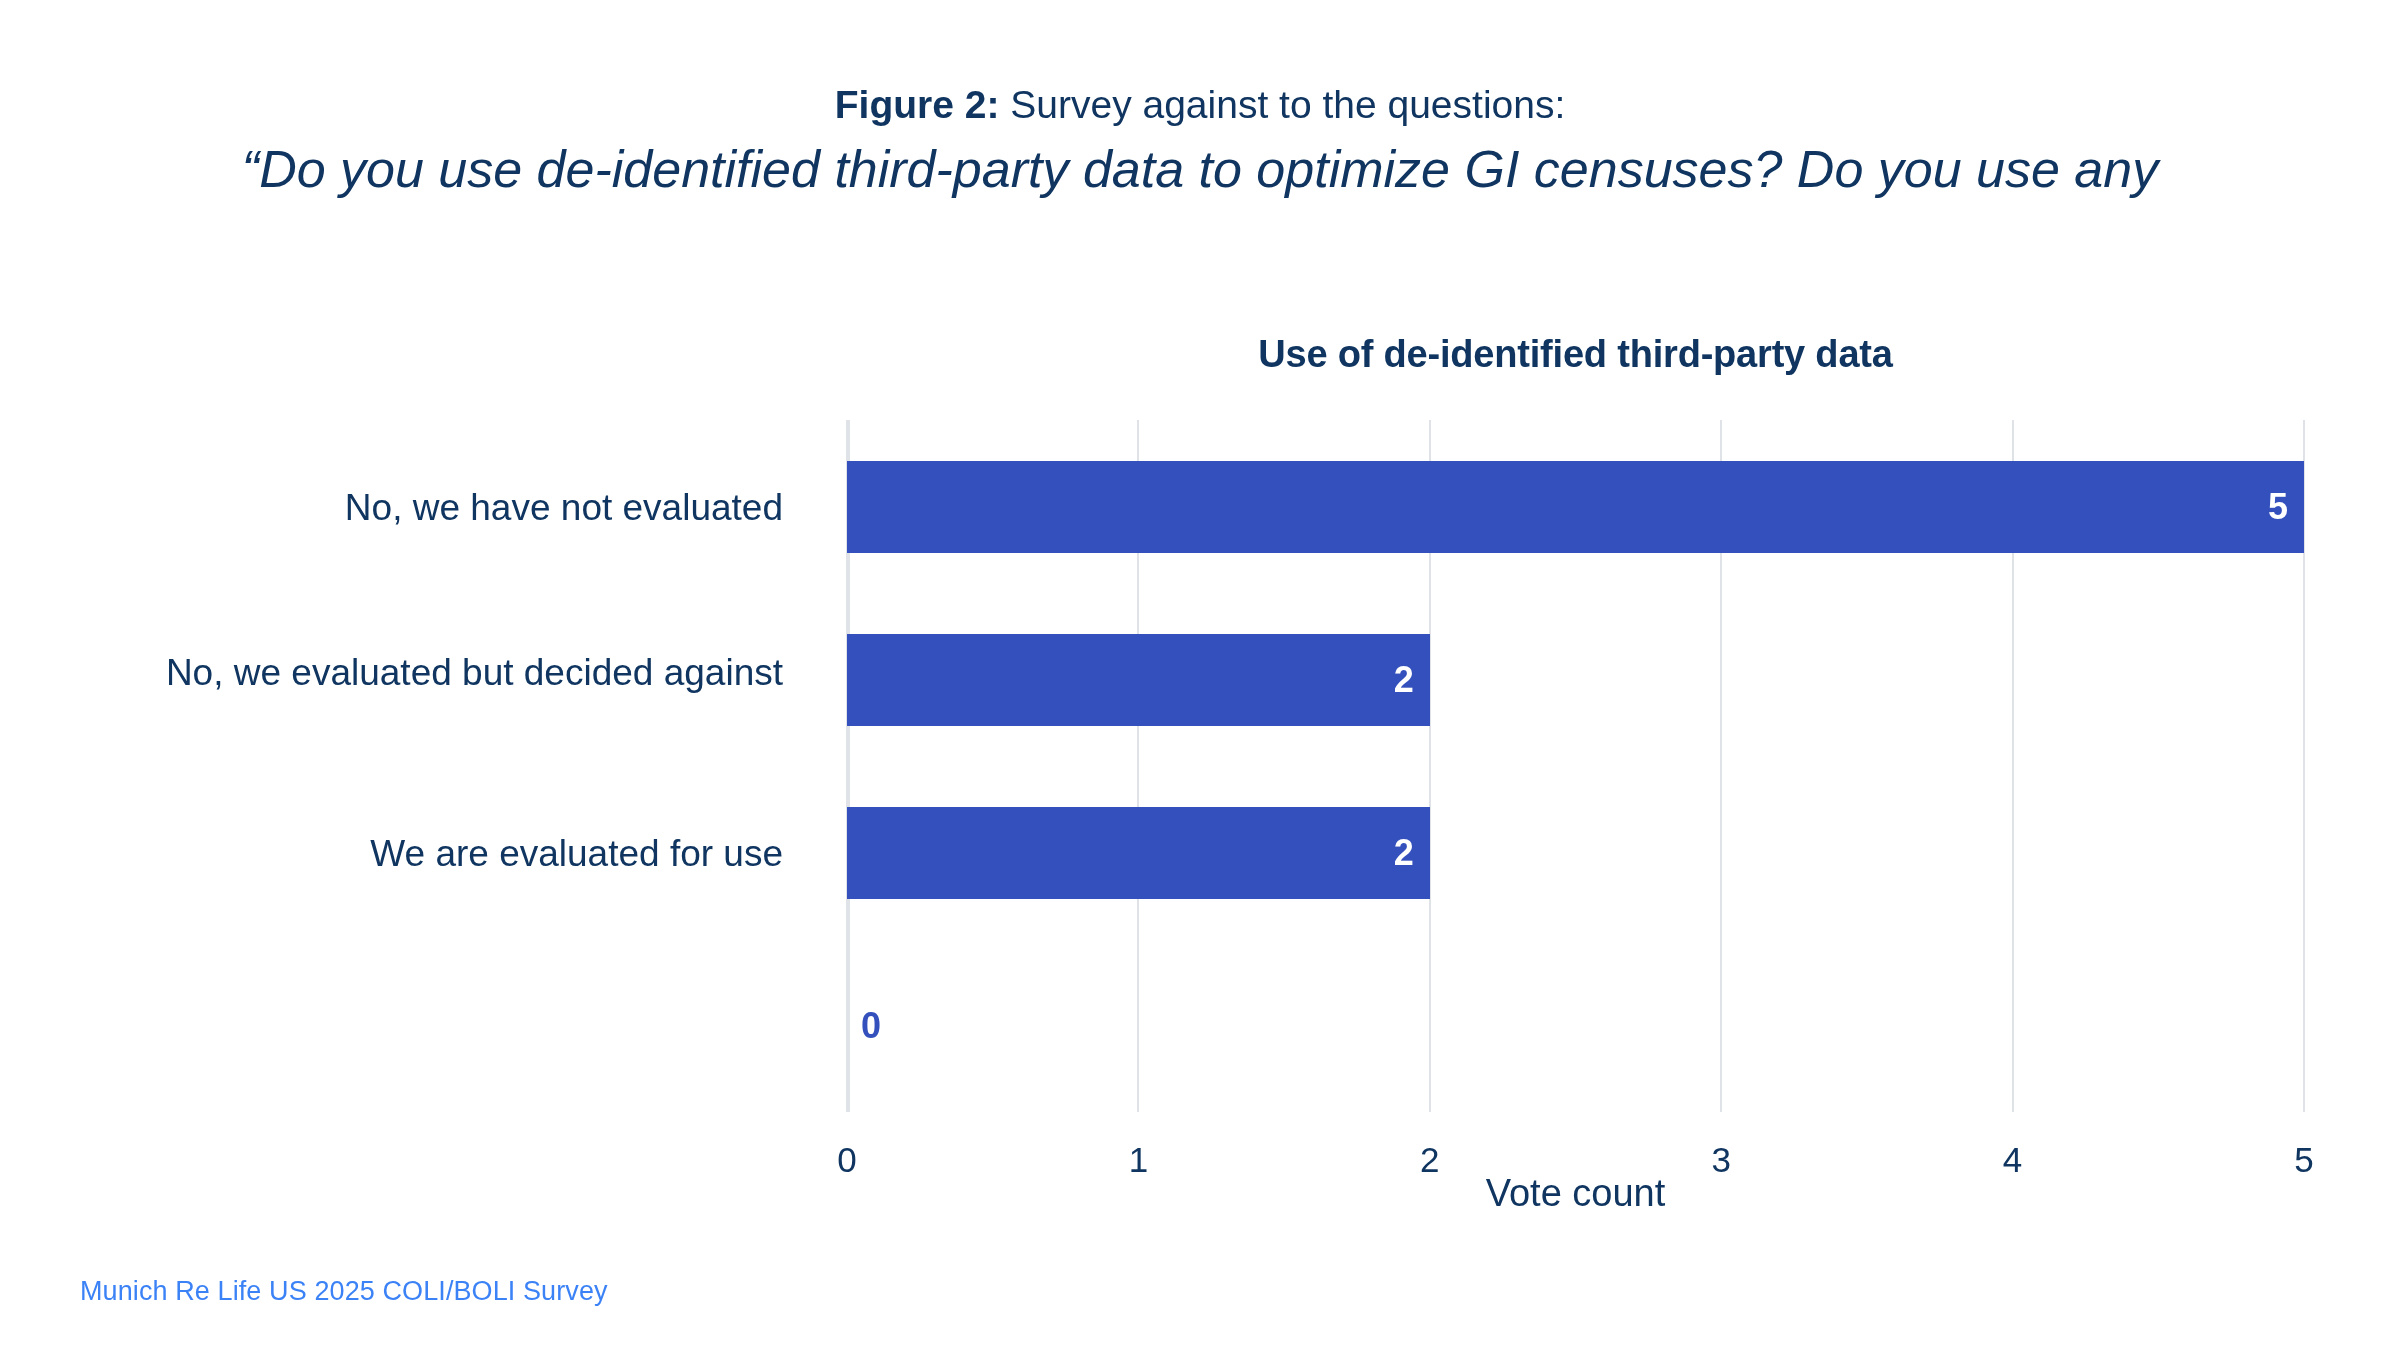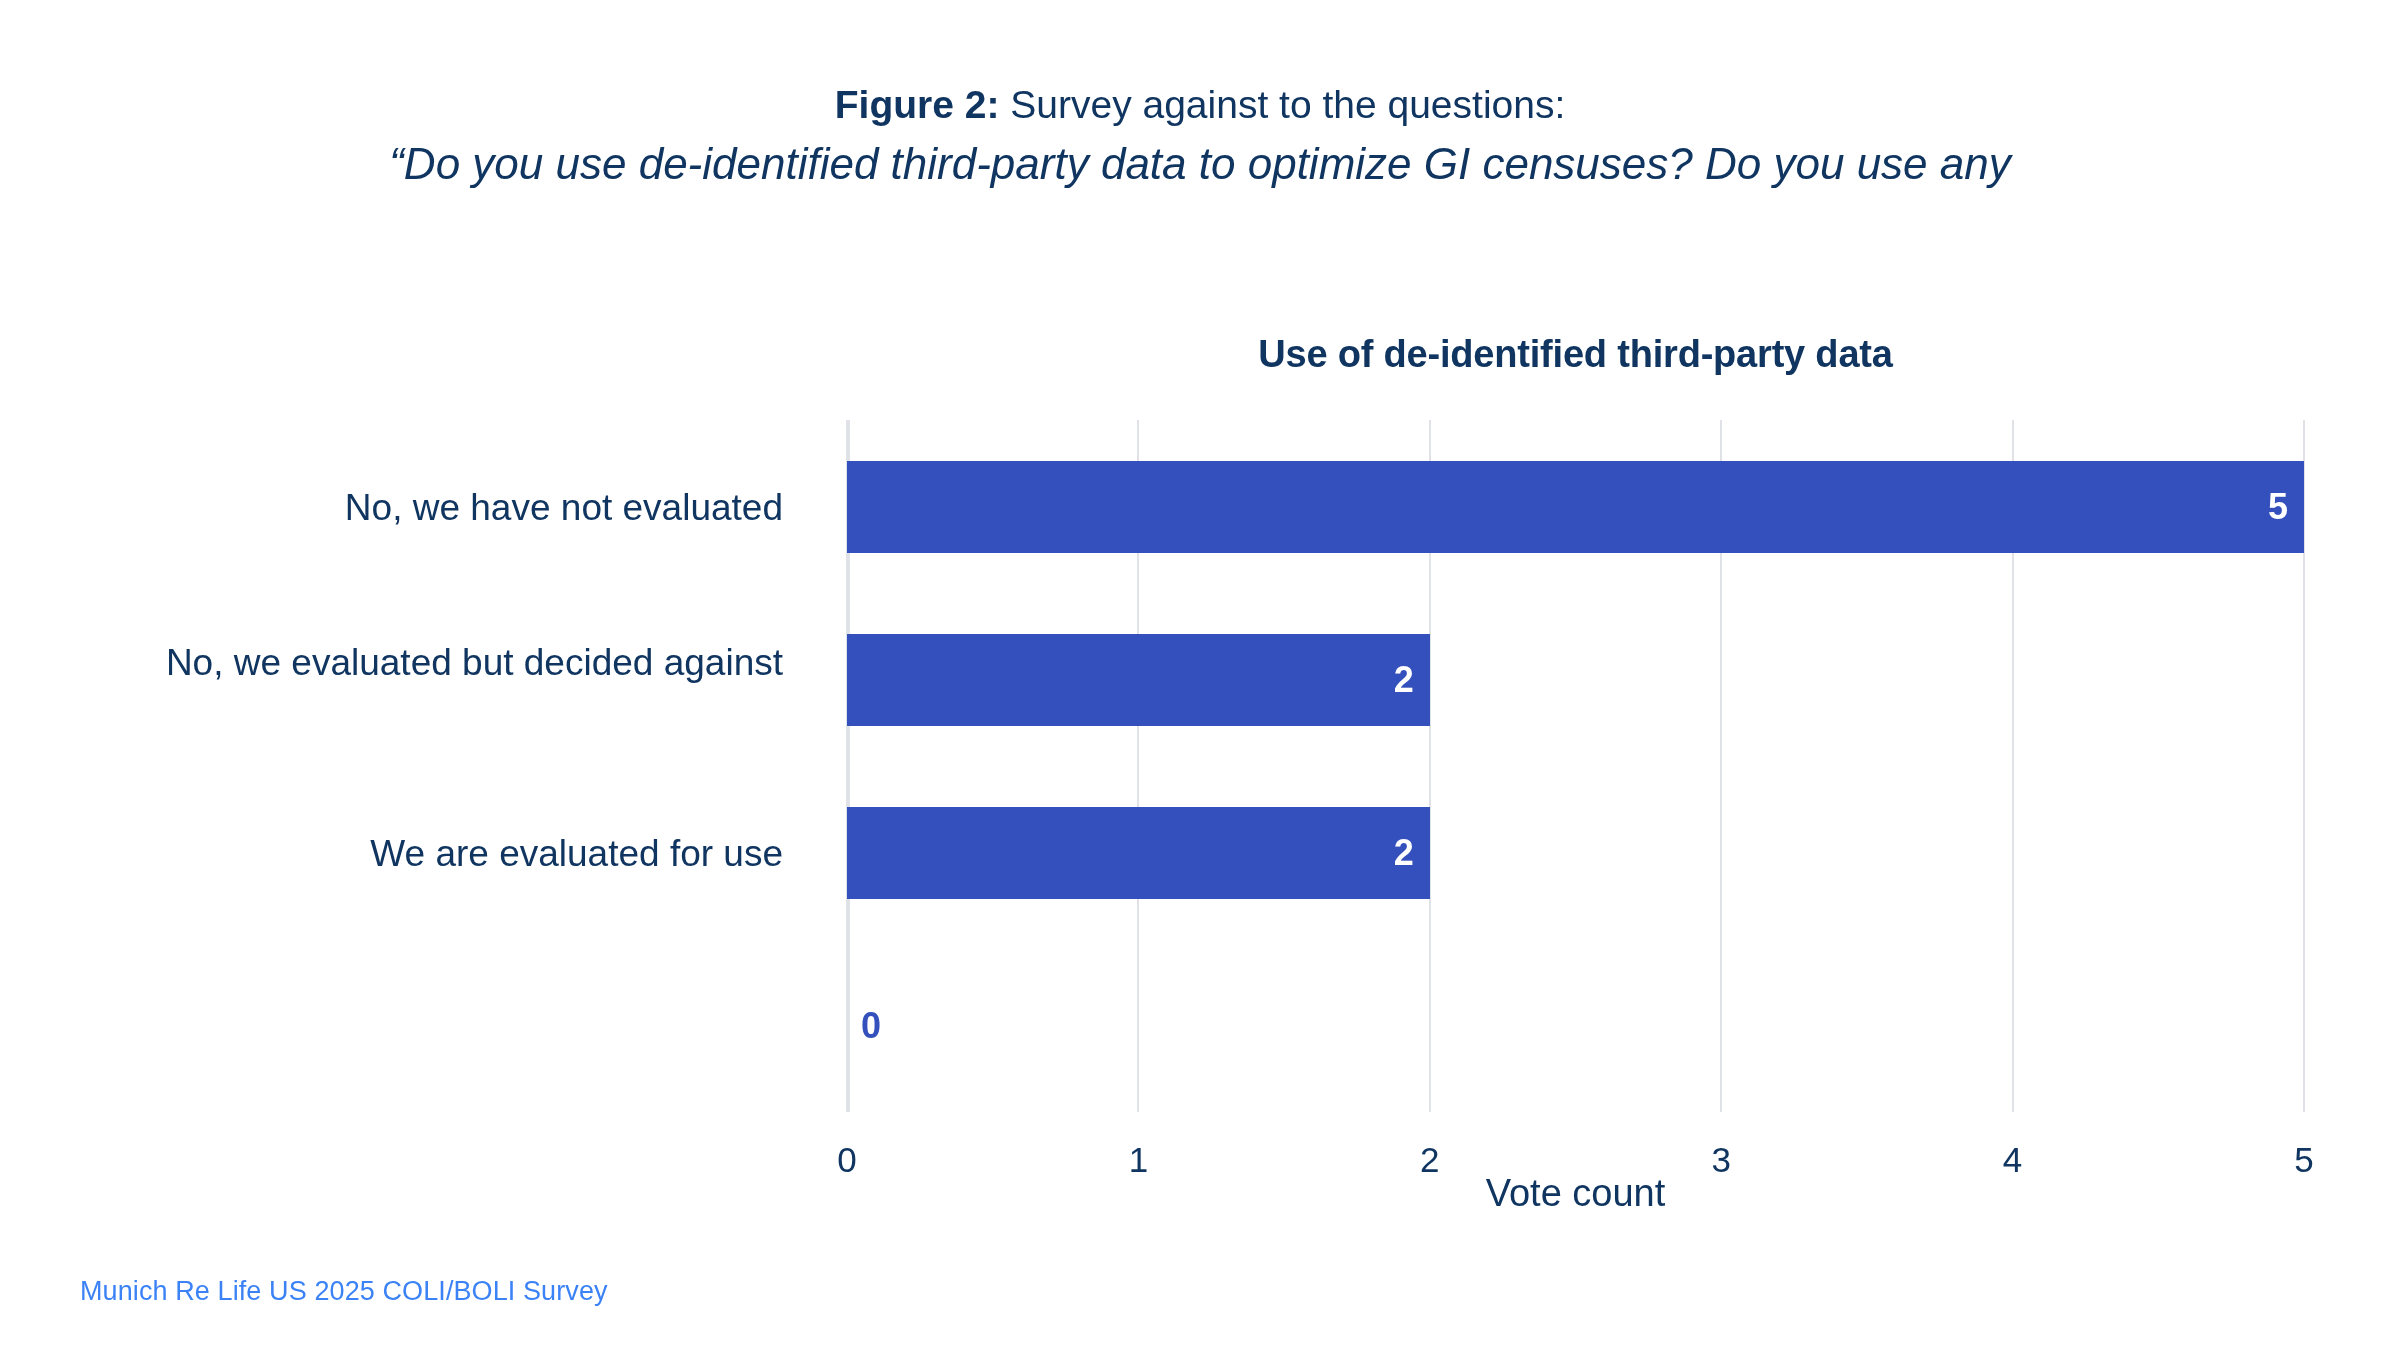--- a/index.html
+++ b/index.html
@@ -29,21 +29,21 @@
   #figure-caption .cap-line {
     display: block;
     font-size: 39px;
   }
   #figure-caption .cap-line-1 { font-size: 39px; }
   #figure-caption .fig-label {
     font-weight: bold;
   }
   #figure-caption .cap-q {
     font-style: italic;
-    font-size: 44px;
+    font-size: 52px;
     text-align: center;
   }
 
   
   #chart-title {
     position: absolute;
     left: 847px;
     top: 333px;
     width: 1457px;
     text-align: center;
@@ -186,21 +186,21 @@
   <span class="cap-line cap-line-1"><span class="fig-label">Figure 2:</span><span> Survey against to the questions:</span></span>
   <span class="cap-line cap-q">“Do you use de-identified third-party data to optimize GI censuses? Do you use any</span>
 </div>
 
 <div id="chart-title">Use of de-identified third-party data</div>
 
 <div id="plot-wrap">
 
   <div id="ylabels">
       <div class="ylabel" style="top: 86.5px; padding-right: 32px;">No, we have not evaluated</div>
-      <div class="ylabel" style="top: 242px; padding-right: 32px;">No, we evaluated but decided against</div>
+      <div class="ylabel" style="top: 252px; padding-right: 32px;">No, we evaluated but decided against</div>
       <div class="ylabel" style="top: 432.5px; padding-right: 32px;">We are evaluated for use</div>
     </div>
 
   <div id="plot-area">
     <div class="axis-line-left"></div>
 
   <div class="gridline" style="left: -1px;"></div>
       <div class="gridline" style="left: 290.4px;"></div>
       <div class="gridline" style="left: 581.8px;"></div>
       <div class="gridline" style="left: 873.2px;"></div>

